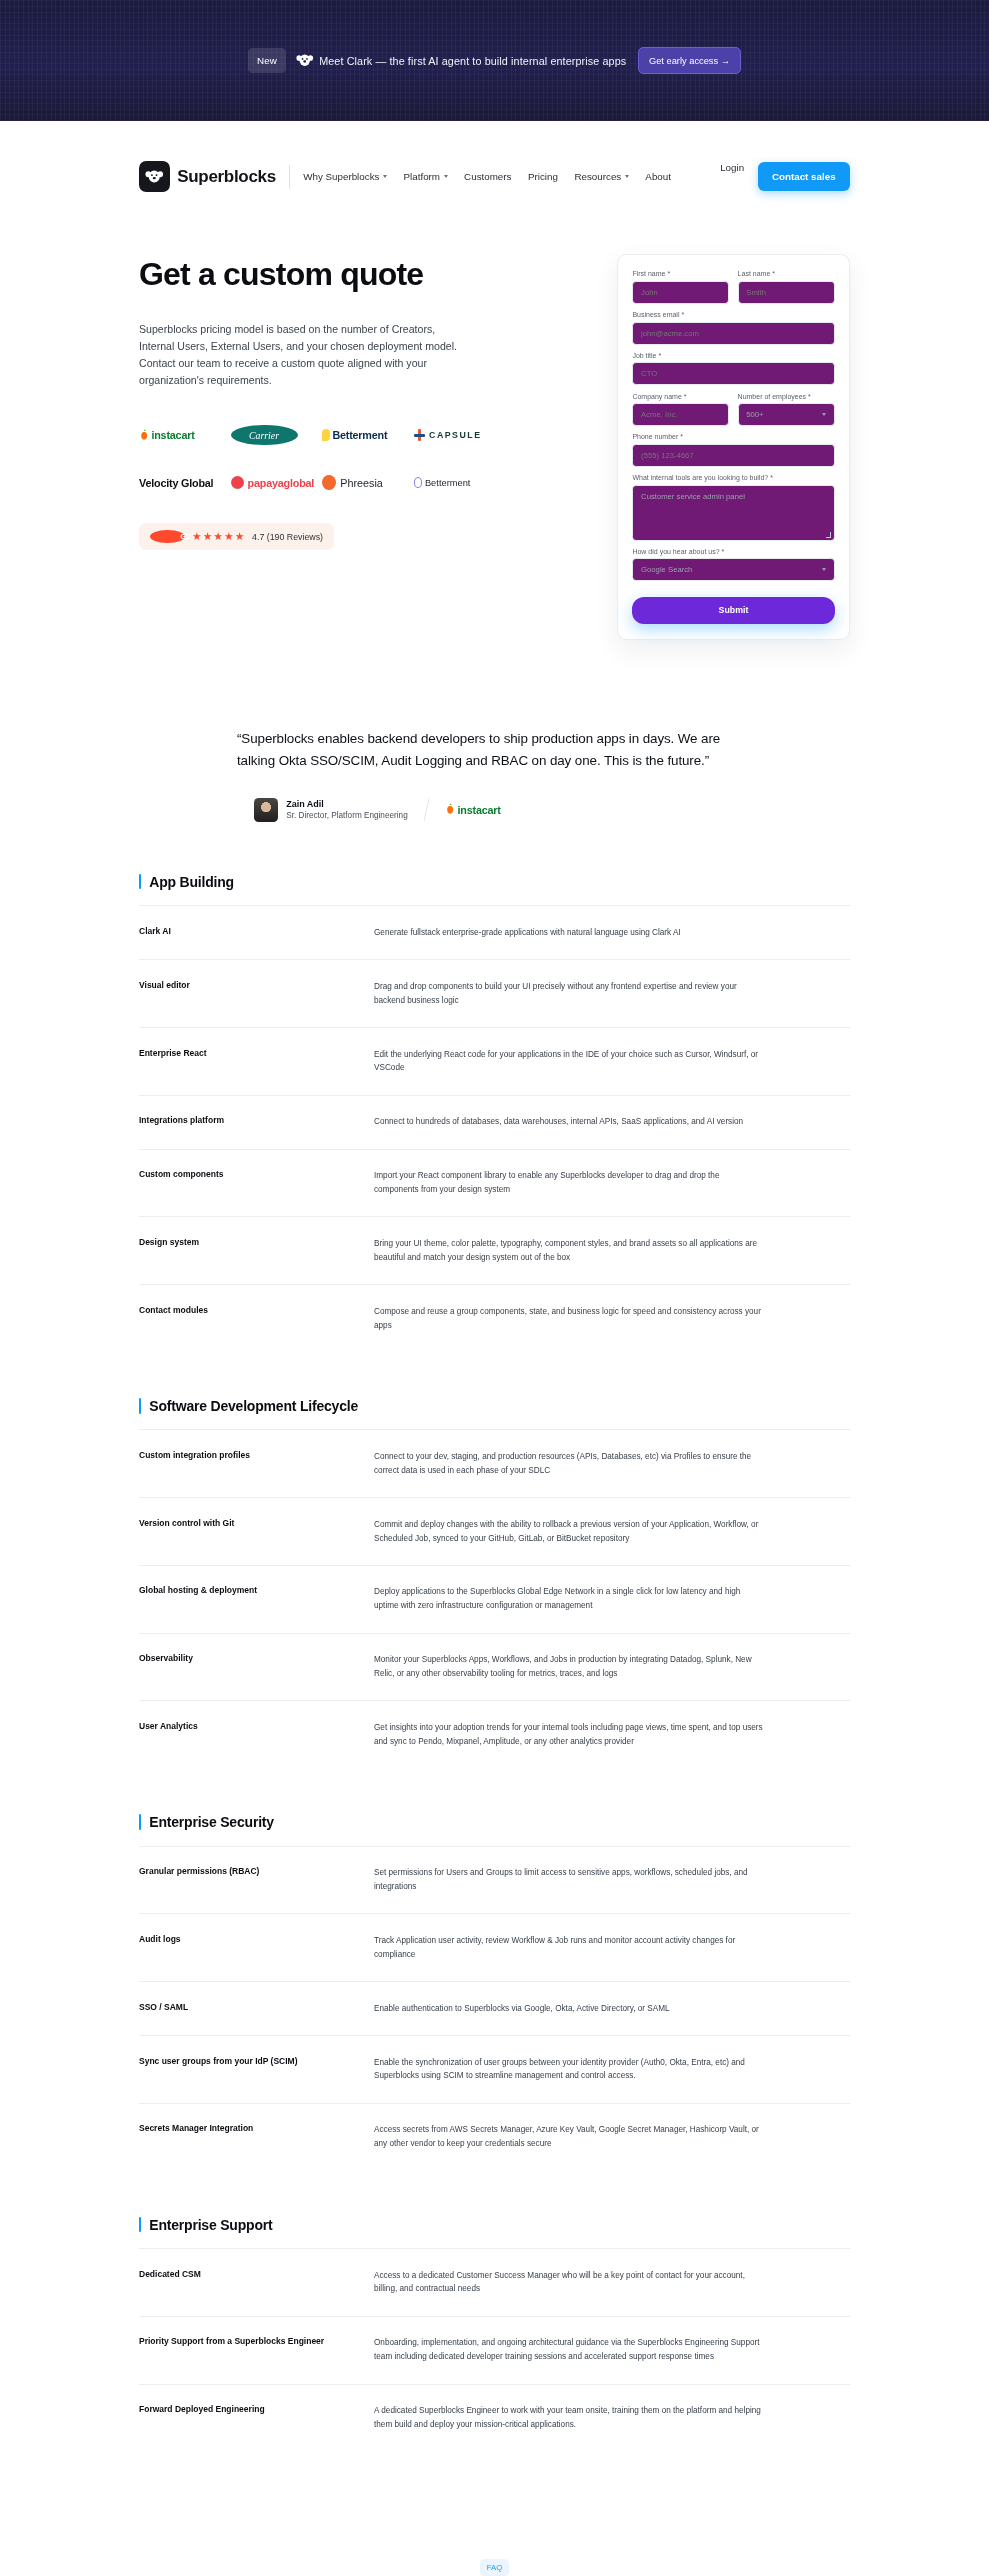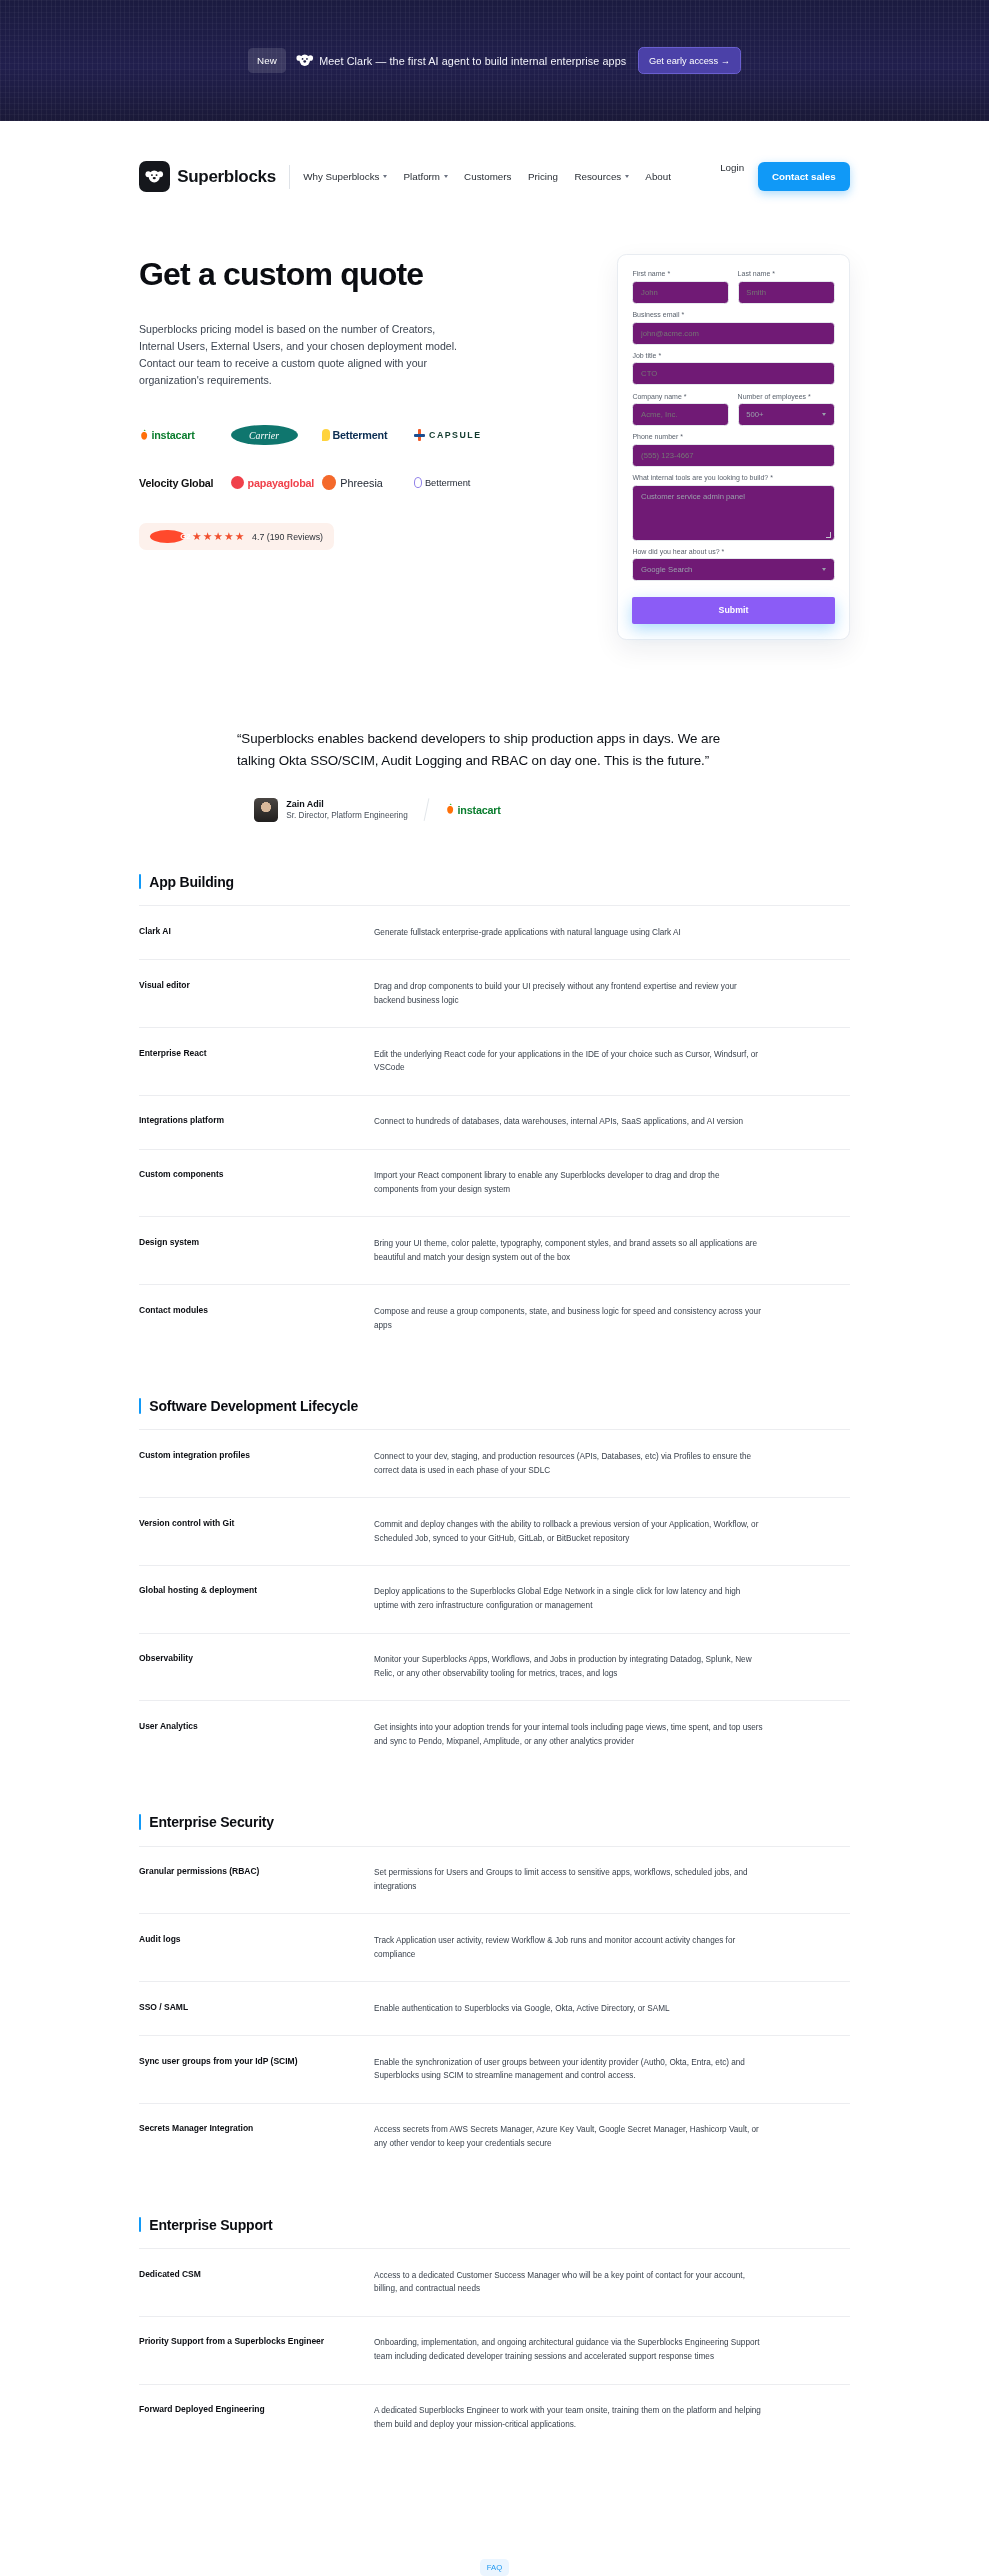--- a/index.html
+++ b/index.html
@@ -93,22 +93,22 @@
     display:flex; align-items:center;
   }
   .ftext { height:56px; align-items:flex-start; padding-top:6.7px; position:relative; }
   .ftext .grip {
     position:absolute; right:2.6px; bottom:2.1px; width:5.2px; height:5.2px;
     border-right:0.5px solid #c3c8d0; border-bottom:0.5px solid #c3c8d0;
   }
   .fsel { justify-content:space-between; }
   .chev { width:0;height:0;border-left:2.6px solid transparent;border-right:2.6px solid transparent;border-top:3.1px solid #9aa1ac; }
   .submit {
-    margin-top:8.2px; width:100%; height:27px; border-radius:2px; border:none;
-    background:#8b5cf6; color:#fff; font-size:8.8px; font-weight:700; font-family:inherit;
+    margin-top:8.2px; width:100%; height:27px; border-radius:12px; border:none;
+    background:#6d28d9; color:#fff; font-size:8.8px; font-weight:700; font-family:inherit;
     box-shadow:0 5.2px 14.4px rgba(16,153,247,.35); cursor:pointer;
   }
 
   
   .quote-sec { padding:88px 139px 0; }
   .quote-inner { max-width:515px; margin:0 auto; }
   .quote-text { font-size:13.4px; line-height:1.58; color:#0d1117; letter-spacing:-0.1px; }
   .quote-meta { margin-top:27px; display:flex; align-items:center; gap:8.2px;margin-left:17px; }
   .avatar { width:24px;height:24px;border-radius:4.6px;background:#3c3b3a;
             background-image:radial-gradient(circle at 50% 38%, #d8b89a 0 26%, transparent 27%),

